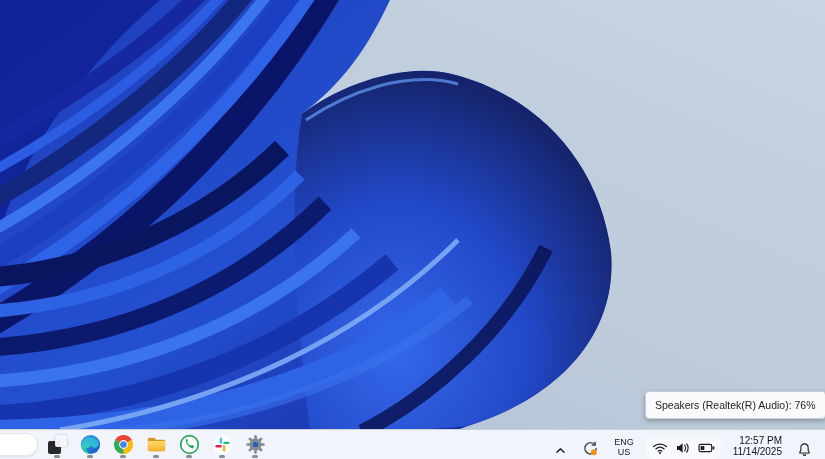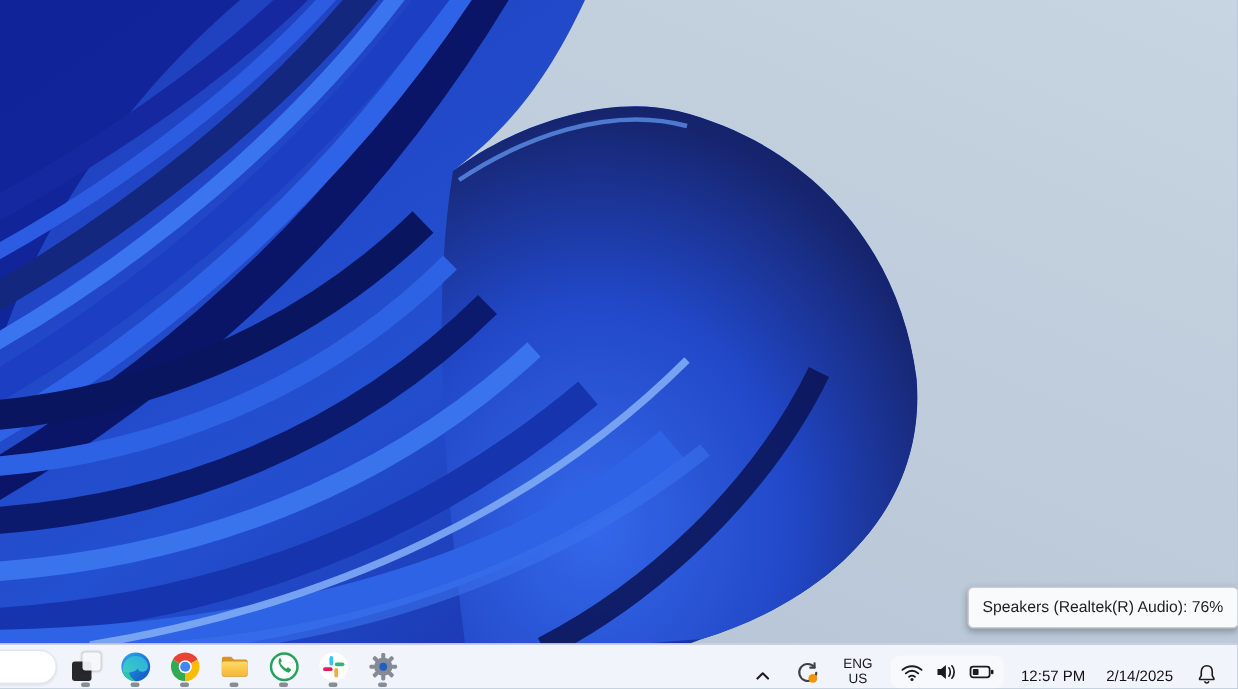--- a/index.html
+++ b/index.html
@@ -45,21 +45,21 @@
   .tv-back { position:absolute; left:0; bottom:0; width:13px; height:13px; background:#26282c; border-radius:2px; }
   .tv-front{ position:absolute; right:0; top:0; width:12px; height:12px; background:rgba(245,247,250,.95);
              border-radius:2px; box-shadow:0 0 2px rgba(0,0,0,.35); }
 
   .tb-right { position:absolute; right:0; top:0; height:100%; display:flex; align-items:flex-end;
               gap:9px; padding-right:10px; }
   .tray-btn { border:none; background:transparent; display:flex; align-items:center; justify-content:center;
               padding:2px 3px; border-radius:4px; cursor:pointer; }
   .lang { flex-direction:column; gap:0; font-size:9px; line-height:10px; color:#16181b; font-family:"Liberation Sans",sans-serif; }
   .status-group { gap:7px; background:rgba(255,255,255,.45); border-radius:6px; padding:4px 6px; }
-  .clock { align-items:flex-end; gap:14px; font-size:10px; line-height:11px; color:#101214; }
+  .clock { flex-direction:column; align-items:flex-end; gap:0; font-size:10px; line-height:11px; color:#101214; }
 </style>
 </head>
 <body>
 
 <div class="screen">
 
   <svg class="wallpaper" viewBox="0 0 825 429" preserveAspectRatio="none" aria-hidden="true">
     <defs>
       <linearGradient id="bgG" x1="1" y1="0" x2="0.2" y2="1">
         <stop offset="0" stop-color="#c7d4e1"></stop>
@@ -246,21 +246,21 @@
         </svg>
         <svg width="17" height="14" viewBox="0 0 20 16">
           <rect x="1.2" y="3.8" width="15" height="8.4" rx="2" fill="none" stroke="#1c1c1e" stroke-width="1.4"></rect>
           <rect x="17.2" y="6.2" width="2" height="3.6" rx="0.9" fill="#1c1c1e"></rect>
           <rect x="3" y="5.6" width="4.5" height="4.8" rx="0.8" fill="#1c1c1e"></rect>
         </svg>
       </button>
 
       <button class="tray-btn clock">
         <span>12:57 PM</span>
-        <span>2/14/2025</span>
+        <span>11/14/2025</span>
       </button>
 
       <button class="tray-btn">
         <svg width="15" height="15" viewBox="0 0 18 18">
           <path d="M9 2.2 C6.3 2.2 4.6 4.2 4.6 7.1 v3 L3.3 12.3 v0.9 h11.4 v-0.9 L13.4 10.1 v-3 C13.4 4.2 11.7 2.2 9 2.2 Z" fill="none" stroke="#1c1c1e" stroke-width="1.3" stroke-linejoin="round"></path>
           <path d="M7.5 15 a1.6 1.6 0 0 0 3 0" fill="none" stroke="#1c1c1e" stroke-width="1.3" stroke-linecap="round"></path>
         </svg>
       </button>
 
     </div>

